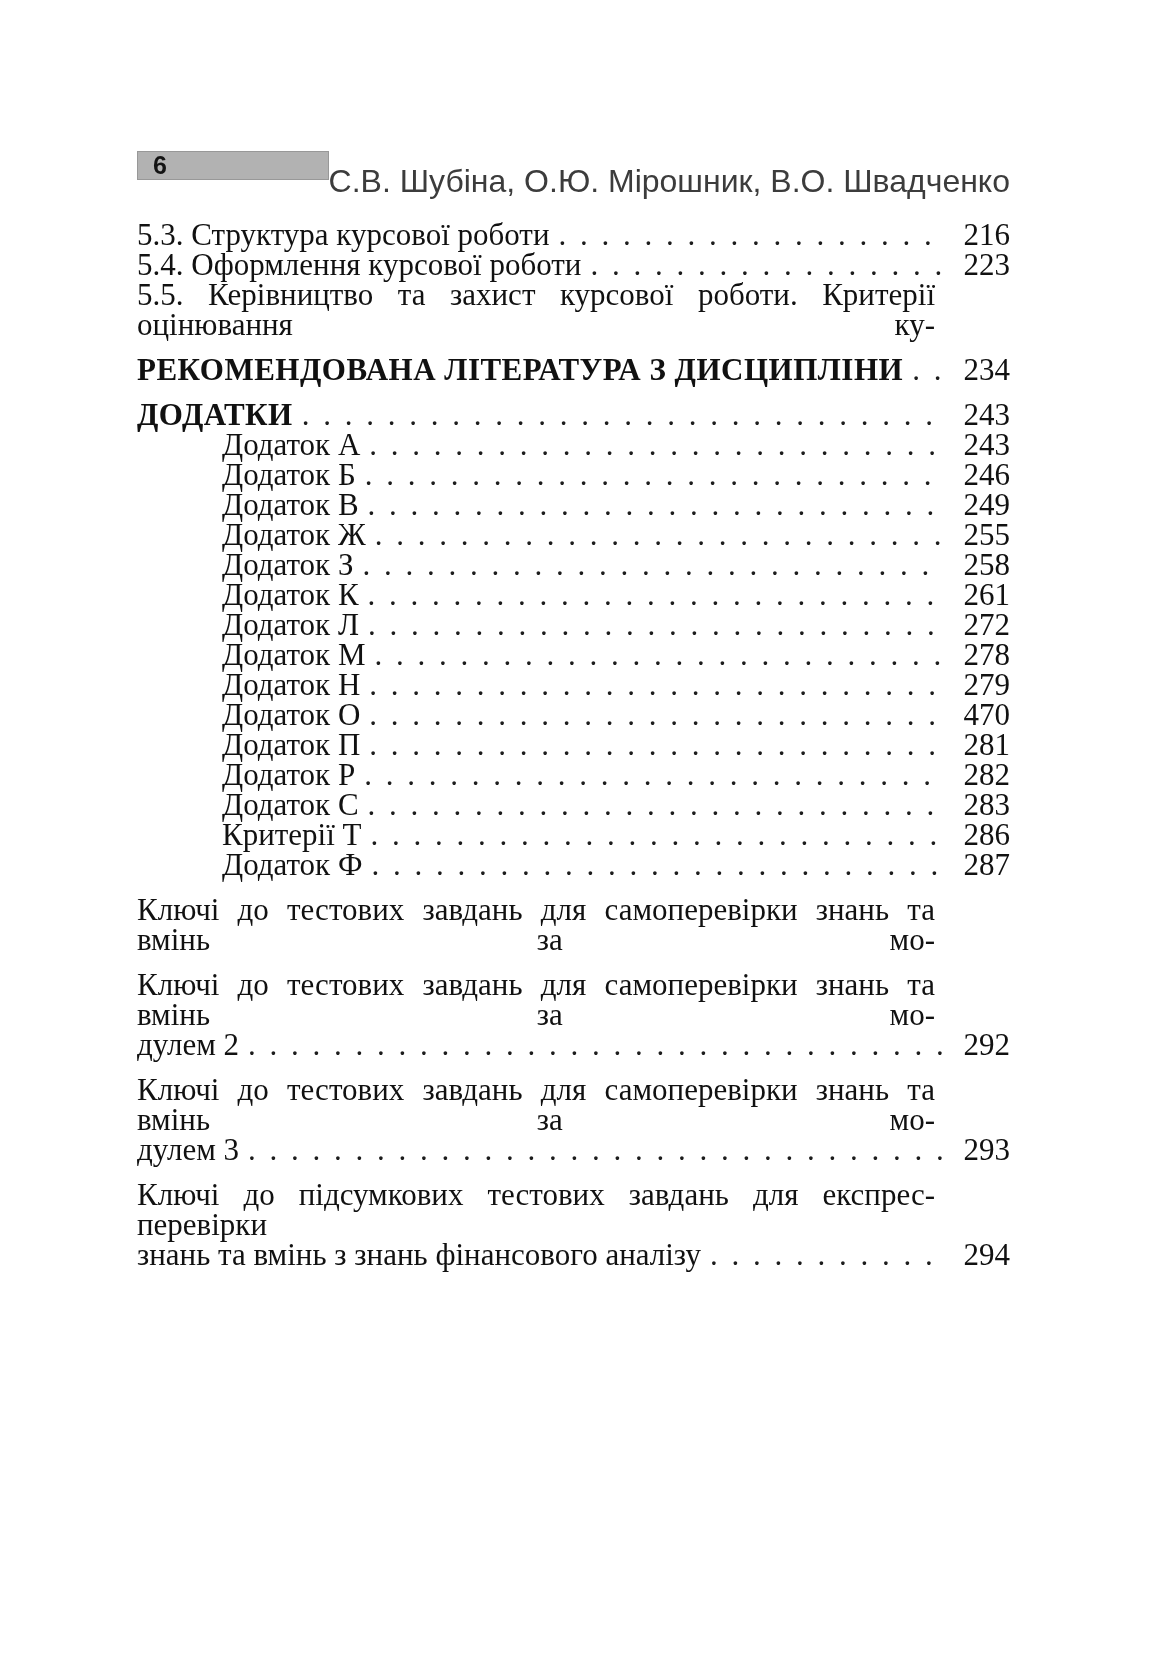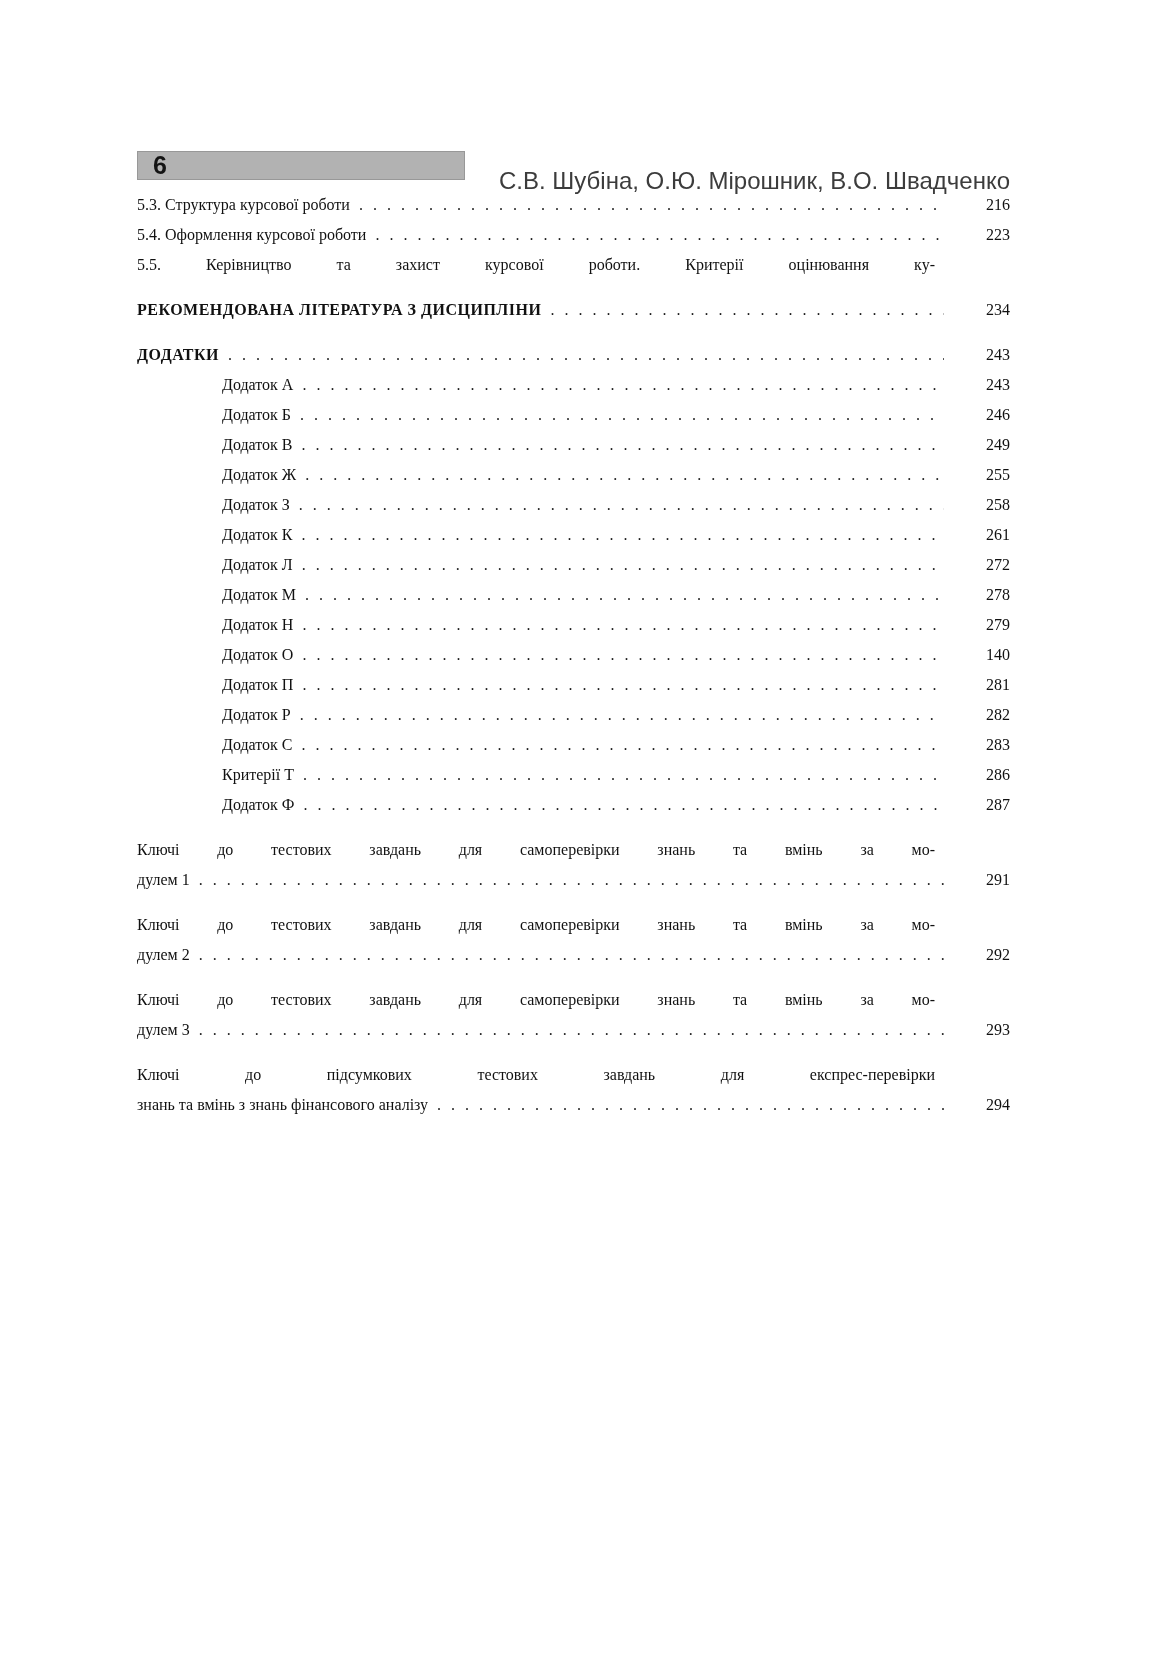--- a/index.html
+++ b/index.html
@@ -42,30 +42,30 @@
     font-weight: 700;
     font-size: 25px;
     color: #141414;
     padding-left: 15px;
     line-height: 1;
   }
   .running-head {
     flex: 1;
     text-align: right;
     font-family: "Liberation Sans", sans-serif;
-    font-size: 24px;
+    font-size: 32px;
     color: #3c3c3c;
     white-space: nowrap;
     line-height: 1;
     margin-top: 32px;
   }
   
   .toc {
-    margin-top: 10px;
-    font-size: 16px;
+    margin-top: 40px;
+    font-size: 31px;
     line-height: 30px;
   }
   .toc-entry { margin: 0; }
   .toc-entry.gap { margin-top: 15px; }
   .toc-entry.indent .toc-row { padding-left: 85px; }
   .toc-entry.bold .toc-label {
     font-weight: 700;
     letter-spacing: 0.5px;
   }
   .pre-line {
@@ -204,21 +204,21 @@
           <div class="toc-row">
             <span class="toc-label">Додаток Н</span>
             <span class="leader"></span>
             <span class="page-ref">279</span>
           </div>
         </div>
         <div class="toc-entry indent">
           <div class="toc-row">
             <span class="toc-label">Додаток О</span>
             <span class="leader"></span>
-            <span class="page-ref">140</span>
+            <span class="page-ref">470</span>
           </div>
         </div>
         <div class="toc-entry indent">
           <div class="toc-row">
             <span class="toc-label">Додаток П</span>
             <span class="leader"></span>
             <span class="page-ref">281</span>
           </div>
         </div>
         <div class="toc-entry indent">
@@ -244,25 +244,20 @@
         </div>
         <div class="toc-entry indent">
           <div class="toc-row">
             <span class="toc-label">Додаток Ф</span>
             <span class="leader"></span>
             <span class="page-ref">287</span>
           </div>
         </div>
         <div class="toc-entry gap">
           <div class="pre-line">Ключі до тестових завдань  для самоперевірки знань та вмінь за мо-</div>
-          <div class="toc-row">
-            <span class="toc-label">дулем 1</span>
-            <span class="leader"></span>
-            <span class="page-ref">291</span>
-          </div>
         </div>
         <div class="toc-entry gap">
           <div class="pre-line">Ключі до тестових завдань  для самоперевірки знань та вмінь за мо-</div>
           <div class="toc-row">
             <span class="toc-label">дулем 2</span>
             <span class="leader"></span>
             <span class="page-ref">292</span>
           </div>
         </div>
         <div class="toc-entry gap">

